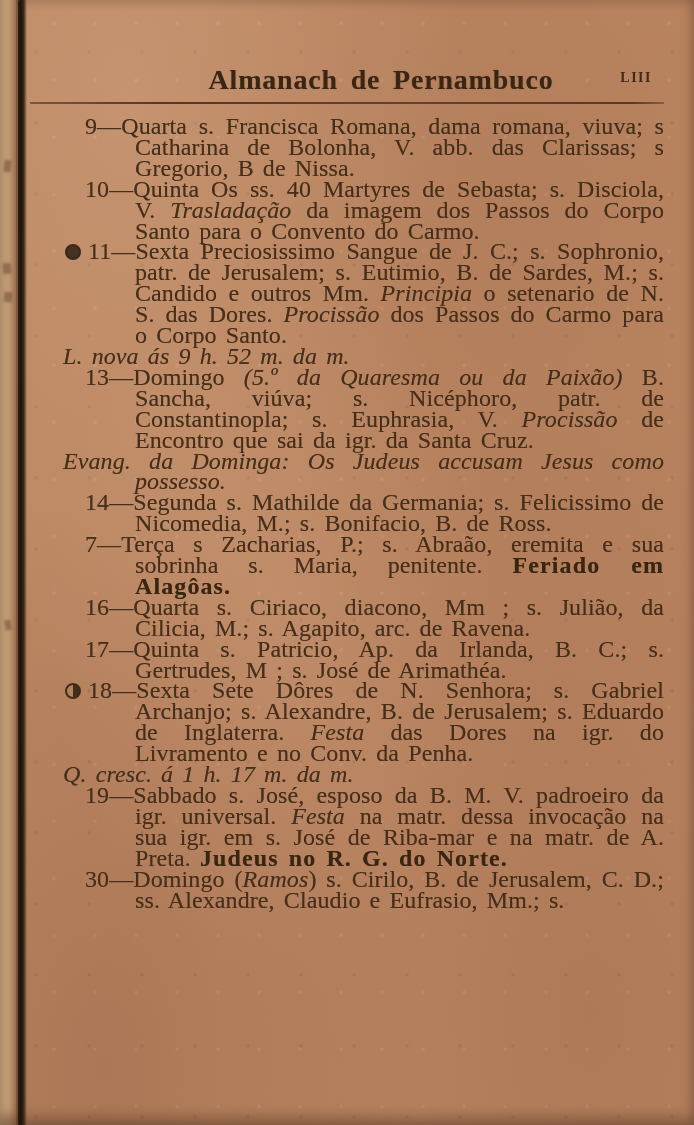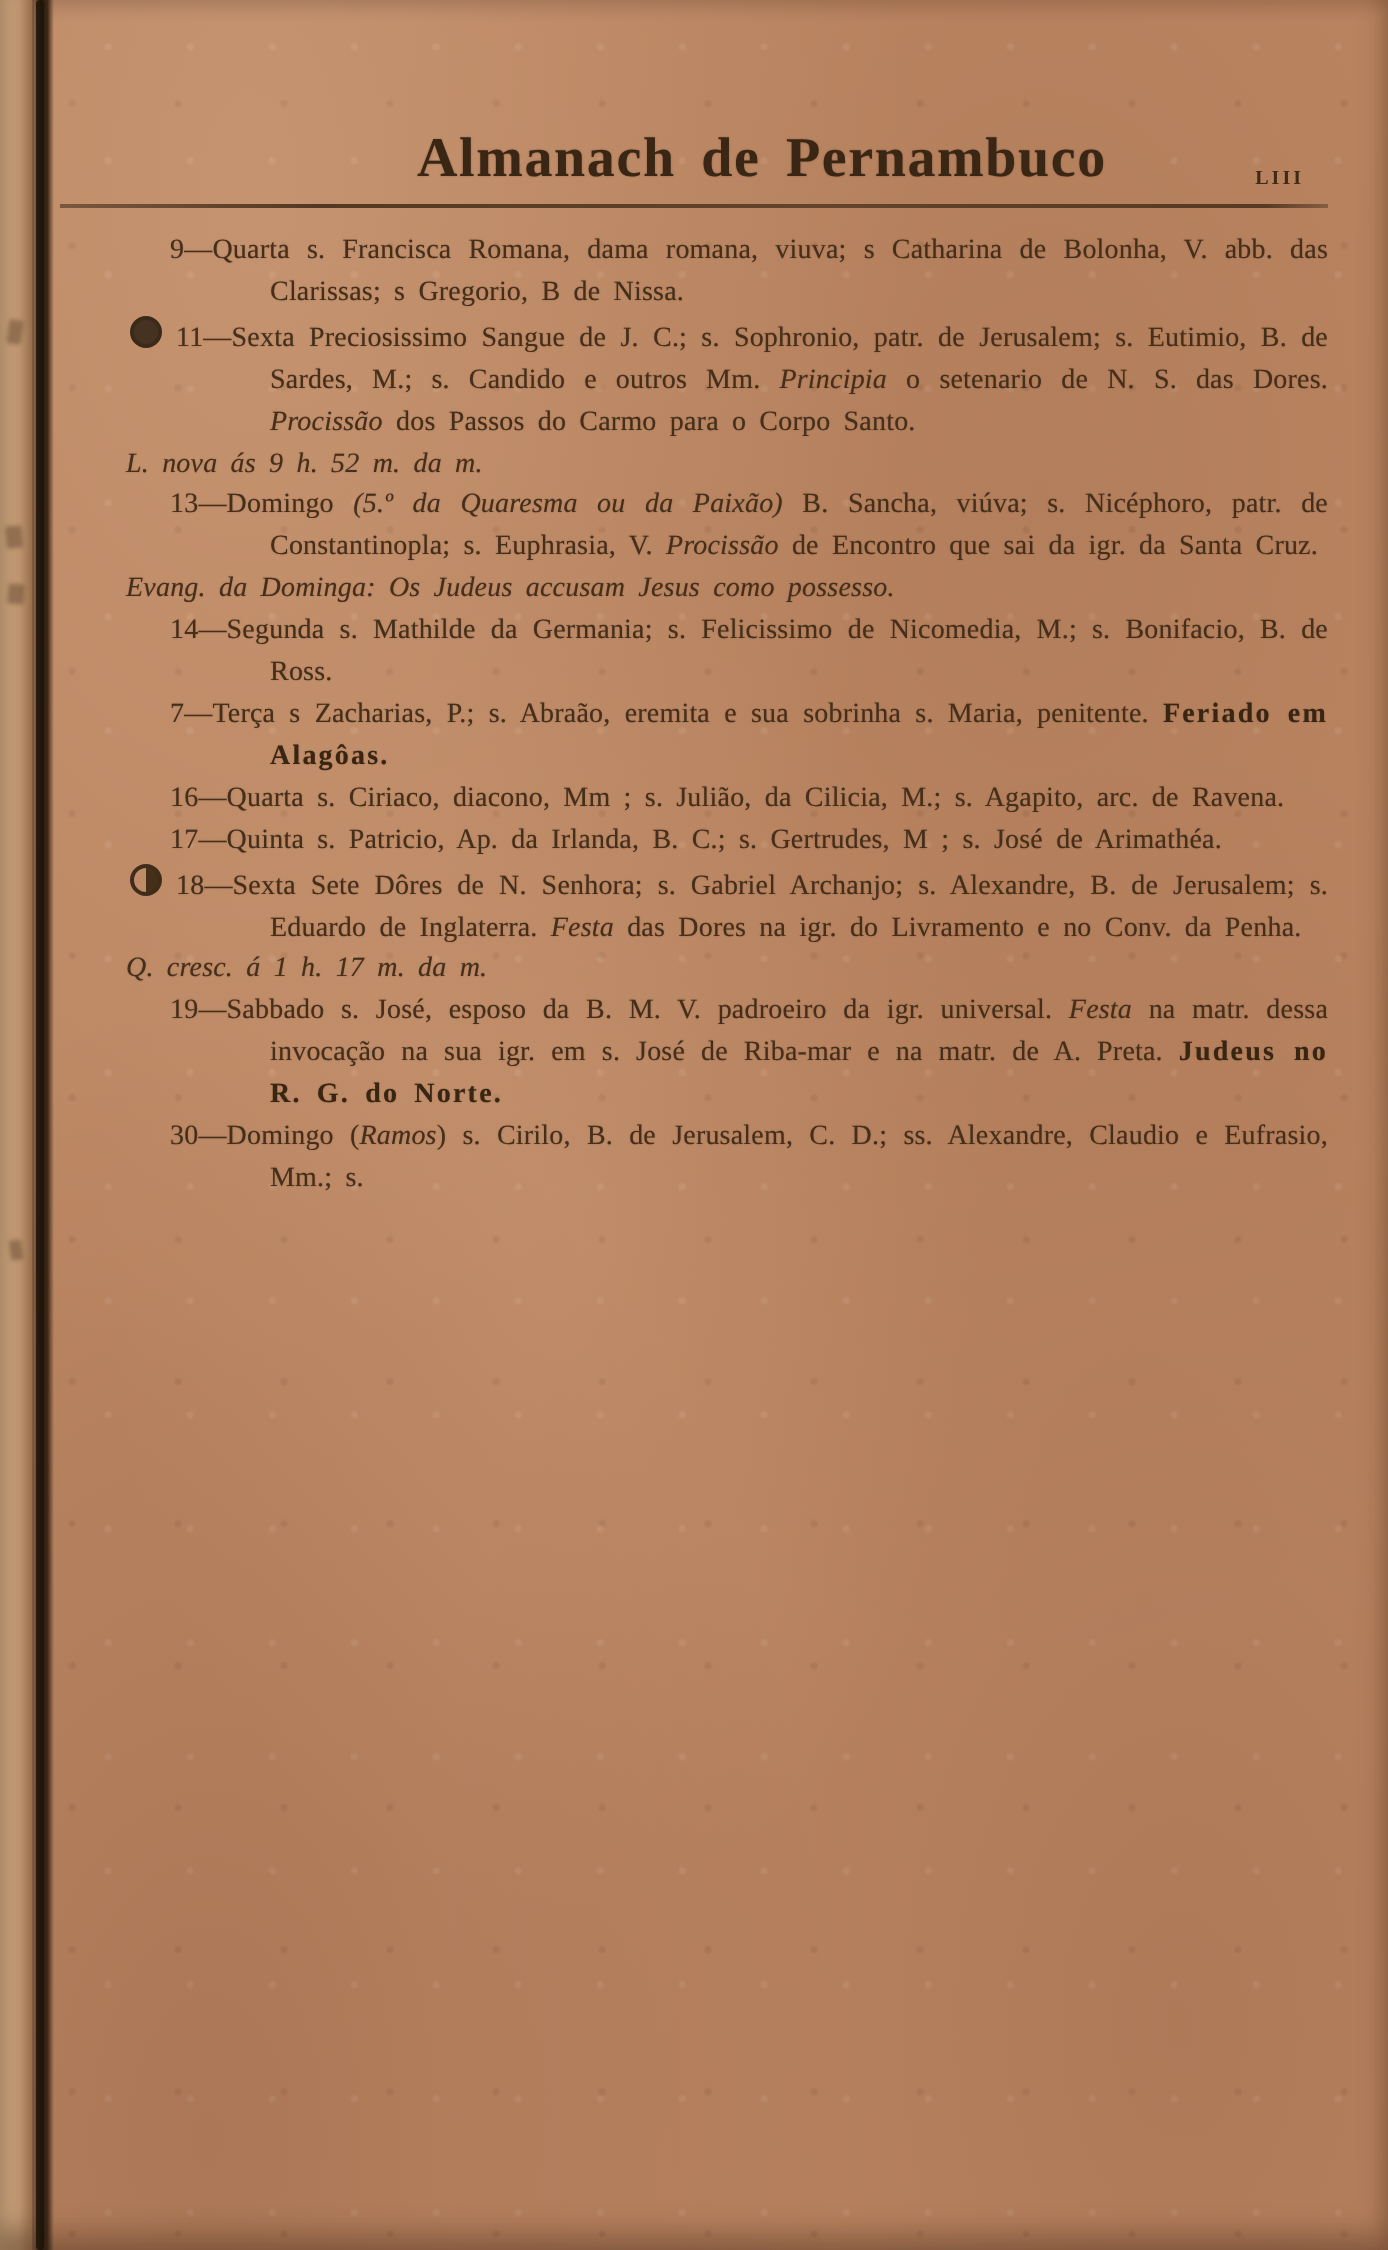--- a/index.html
+++ b/index.html
@@ -44,31 +44,31 @@
 
   .content{position:absolute;left:30px;top:64px;width:634px;}
 
   .header{position:relative;height:32px;text-align:center;}
   .book-title{
     position:relative;left:34px;
     font-weight:bold;font-size:28px;letter-spacing:0.8px;word-spacing:5px;
     color:#3a2614;text-shadow:0 0 1px rgba(58,38,20,0.35);
   }
   .page-number{
-    position:absolute;right:12px;top:20px;
-    font-size:10px;letter-spacing:1.5px;color:#412b17;font-weight:bold;text-align:center;
+    position:absolute;right:12px;top:6px;
+    font-size:14px;letter-spacing:1.5px;color:#412b17;font-weight:bold;text-align:center;
   }
   .rule{
     height:2px;margin:6px 0 0 0;border:0;
     background:linear-gradient(90deg,rgba(62,40,22,0.55),rgba(62,40,22,0.85) 20%,rgba(62,40,22,0.7) 60%,rgba(62,40,22,0.8) 95%,rgba(62,40,22,0.4));
   }
 
   .entries{margin-top:12px;}
   .entries p{
-    margin:0;font-size:14px;line-height:20.9px;
+    margin:0;font-size:24px;line-height:20.9px;
     text-align:justify;color:#452f1b;word-spacing:3px;letter-spacing:0.1px;
     text-shadow:0 0 0.6px rgba(69,47,27,0.5);
   }
   .entry{padding-left:105px;text-indent:-50px;}
   .entry.has-symbol{text-indent:-70px;}
   .note{padding-left:105px;text-indent:-72px;font-style:italic;}
   .it{font-style:italic;}
   .bd{font-weight:bold;letter-spacing:1.1px;color:#382512;}
 
   .moon{
@@ -102,20 +102,21 @@
 
     <div class="header">
       <span class="book-title">Almanach de Pernambuco</span>
       <span class="page-number">LIII</span>
     </div>
 
     <div class="rule"></div>
 
     <div class="entries">
         <p class="entry"><span>9—Quarta s. Francisca Romana, dama romana, viuva; s Catharina de Bolonha, V. abb. das Clarissas; s Gregorio, B de Nissa.</span></p>
+        <p class="entry"><span>10—Quinta Os ss. 40 Martyres de Sebasta; s. Disciola, V. </span><span class="it">Trasladação</span><span> da imagem dos Passos do Corpo Santo para o Convento do Carmo.</span></p>
         <p class="entry has-symbol"><span class="moon new-moon"></span><span>11—Sexta Preciosissimo Sangue de J. C.; s. Sophronio, patr. de Jerusalem; s. Eutimio, B. de Sardes, M.; s. Candido e outros Mm. </span><span class="it">Principia</span><span> o setenario de N. S. das Dores. </span><span class="it">Procissão</span><span> dos Passos do Carmo para o Corpo Santo.</span></p>
         <p class="note"><span>L. nova ás 9 h. 52 m. da m.</span></p>
         <p class="entry"><span>13—Domingo </span><span class="it">(5.º da Quaresma ou da Paixão)</span><span> B. Sancha, viúva; s. Nicéphoro, patr. de Constantinopla; s. Euphrasia, V. </span><span class="it">Procissão</span><span> de Encontro que sai da igr. da Santa Cruz.</span></p>
         <p class="note"><span>Evang. da Dominga: Os Judeus accusam Jesus como possesso.</span></p>
         <p class="entry"><span>14—Segunda s. Mathilde da Germania; s. Felicissimo de Nicomedia, M.; s. Bonifacio, B. de Ross.</span></p>
         <p class="entry"><span>7—Terça s Zacharias, P.; s. Abraão, eremita e sua sobrinha s. Maria, penitente. </span><span class="bd">Feriado em Alagôas.</span></p>
         <p class="entry"><span>16—Quarta s. Ciriaco, diacono, Mm ; s. Julião, da Cilicia, M.; s. Agapito, arc. de Ravena.</span></p>
         <p class="entry"><span>17—Quinta s. Patricio, Ap. da Irlanda, B. C.; s. Gertrudes, M ; s. José de Arimathéa.</span></p>
         <p class="entry has-symbol"><span class="moon first-quarter"></span><span>18—Sexta Sete Dôres de N. Senhora; s. Gabriel Archanjo; s. Alexandre, B. de Jerusalem; s. Eduardo de Inglaterra. </span><span class="it">Festa</span><span> das Dores na igr. do Livramento e no Conv. da Penha.</span></p>
         <p class="note"><span>Q. cresc. á 1 h. 17 m. da m.</span></p>

